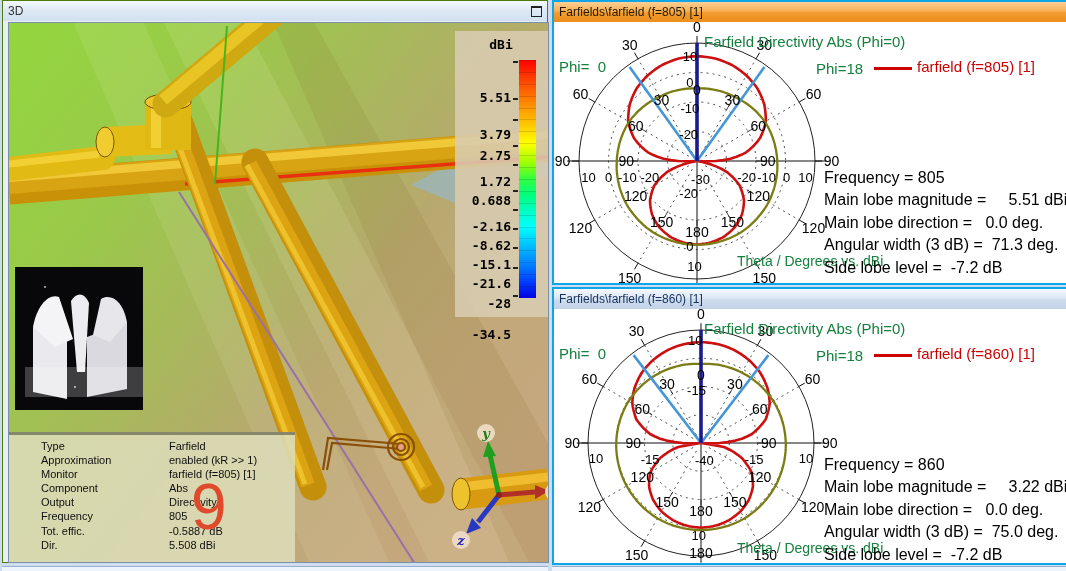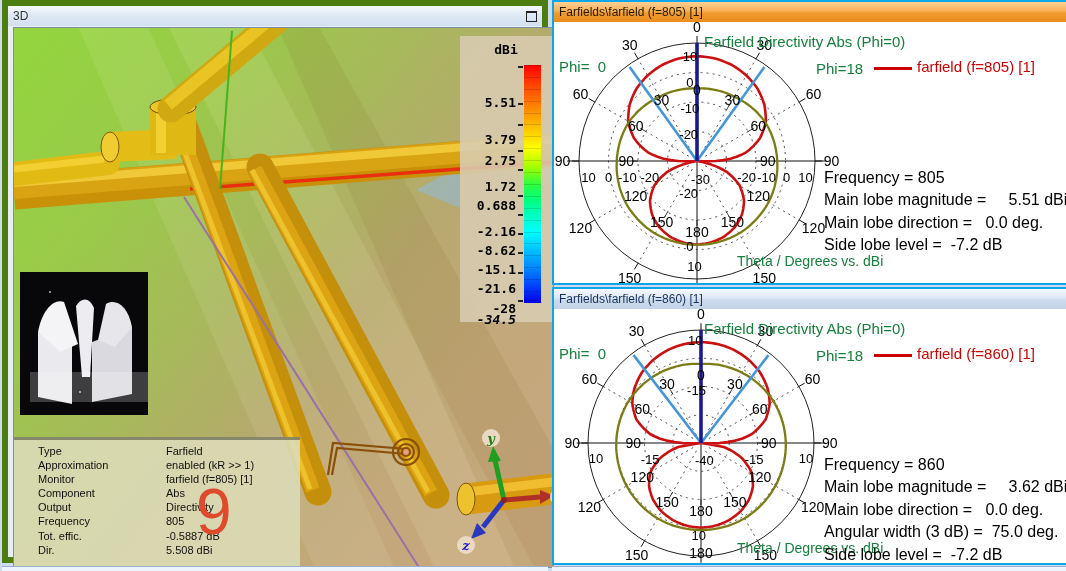--- a/index.html
+++ b/index.html
@@ -1,17 +1,17 @@
 <!DOCTYPE html>
 <html style="--legend-red: #cc0000; --navy-marker: #1a1a8e; --lightblue-marker: #4596d8; --watermark: #df4a2c; --legend-panel: rgba(216,204,178,0.88); --info-panel: rgba(219,219,183,0.90); --tube: #d9a413; --red-line: #e83010; --green-line: #46b41e; --purple-line: #9a70a8;"><head>
 <meta charset="utf-8">
 <style>
   html,body{margin:0;padding:0;background:#cddcef;font-family:"Liberation Sans",sans-serif;}
   #root{position:relative;width:1066px;height:571px;overflow:hidden;background:#cddcef;}
-  .panel{position:absolute;border:6px solid #4d7c0f;background:#e7eef8;box-sizing:border-box;}
+  .panel{position:absolute;border:1px solid #4d7c0f;background:#e7eef8;box-sizing:border-box;}
   .tbar{height:20px;display:flex;align-items:center;padding:0 5px;font-size:12px;box-sizing:border-box;}
   .tbar-light{background:linear-gradient(#f5f9fd,#dde8f5 50%,#d2e0f0);color:#333;}
   .tbar-orange{background:linear-gradient(#fdd096,#f8b054 45%,#f09a2e 55%,#ec8e1c);color:#231a00;}
   .tbar-blue{background:linear-gradient(#f6f9fd,#dce7f5 45%,#cddbed 55%,#c2d2e8);color:#16325c;}
   .wbtns{margin-left:auto;display:flex;gap:5px;align-items:center;}
   .btn-max{width:9px;height:8px;border:1px solid #222;border-top:2px solid #222;display:inline-block;}
   .btn-close{font-size:12px;font-weight:bold;line-height:10px;color:#111;}
   .vp{position:absolute;left:5px;top:21px;width:539px;height:539px;overflow:hidden;
       border:1px solid #7c90a6;box-sizing:content-box;background:#a8bb60;}
   .vp svg{position:absolute;left:0;top:0;}
@@ -24,21 +24,21 @@
            #30ff40 50%,#00ff80 57%,#00ffc0 63%,#0ff 70%,#00c0ff 78%,#0080ff 86%,#0040ff 93%,#0000e0 100%);}
   .dbi-bar::after{content:"";position:absolute;inset:0;
      background:repeating-linear-gradient(to bottom,rgba(0,0,0,.14) 0 1px,transparent 1px 11.9px);}
   .dbi-lab{position:absolute;left:0;width:56px;text-align:right;
            font-family:"DejaVu Sans Mono",monospace;font-weight:bold;font-size:13px;color:#000;margin-top:36px;}
   .dbi-tick{position:absolute;left:58px;width:5px;height:2px;background:#222;}
   
   .itab{position:absolute;left:0px;top:409px;width:286px;height:130px;background:var(--info-panel);
         border-top:3px solid rgba(70,70,52,.55);font-size:11px;color:#101010;padding-top:4px;box-sizing:border-box;}
   .irow{display:flex;line-height:14.1px;}
-  .ilab{width:128px;padding-left:24px;}
+  .ilab{width:128px;padding-left:32px;}
   .wmark{position:absolute;left:182px;top:452px;font-size:64px;line-height:1;
          color:var(--watermark);font-weight:400;}
   
   .rpanel{position:absolute;left:552px;width:618px;background:#fff;border:2px solid #0ea5e9;box-sizing:border-box;}
   .pbody{position:absolute;left:0;right:0;bottom:0;top:20px;background:#fff;overflow:hidden;}
   .pbody svg{position:absolute;left:0;top:0;width:100%;height:100%;}
   .pbody svg text{font-family:"Liberation Sans",sans-serif;}
   .ov{position:absolute;font-size:15px;color:#15803d;white-space:pre;}
   .ov-title{left:150px;top:11px;}
   .ov-phil{left:5px;top:36px;}
@@ -183,21 +183,21 @@
             <div class="dbi-lab" style="top: 151.9px;">-2.16</div>
             <div class="dbi-tick" style="top: 158.9px;"></div>
             <div class="dbi-lab" style="top: 170.94px;">-8.62</div>
             <div class="dbi-tick" style="top: 177.94px;"></div>
             <div class="dbi-lab" style="top: 189.98px;">-15.1</div>
             <div class="dbi-tick" style="top: 196.98px;"></div>
             <div class="dbi-lab" style="top: 209.02px;">-21.6</div>
             <div class="dbi-tick" style="top: 216.02px;"></div>
             <div class="dbi-lab" style="top: 229.25px;">-28</div>
             <div class="dbi-tick" style="top: 236.25px;"></div>
-            <div class="dbi-lab" style="top: 240px; font-style: italic;">-34.5</div>
+            <div class="dbi-lab" style="top: 260px;">-34.5</div>
             <div class="dbi-tick" style="top: 263.62px;"></div>
           </div>
     </div>
 
     <div class="itab" id="info-table">
           <div class="irow">
             <span class="ilab">Type</span>
             <span>Farfield</span>
           </div>
           <div class="irow">
@@ -331,20 +331,21 @@
     <div class="ov ov-title">Farfield Directivity Abs (Phi=0)</div>
     <div class="ov ov-phil">Phi=  0</div>
     <div class="ov ov-phir">Phi=180</div>
     <div class="ov-legline" style="background: rgb(204, 0, 0);"></div>
     <div class="ov ov-legtext">farfield (f=805) [1]</div>
     <div class="ov ov-theta">Theta / Degrees vs. dBi</div>
     <div class="stats">
           <div>Frequency = 805</div>
           <div>Main lobe magnitude =     5.51 dBi</div>
           <div>Main lobe direction =   0.0 deg.</div>
+          <div>Angular width (3 dB) =  71.3 deg.</div>
           <div>Side lobe level =  -7.2 dB</div>
         </div>
   </div>
 </div>
 
 <div class="rpanel" style="top:287px;height:278px;">
   <div class="tbar tbar-blue">
     <span>Farfields\farfield (f=860) [1]</span>
     <span class="wbtns">
       <span class="btn-max"></span>
@@ -430,21 +431,21 @@
           <text x="144.7" y="230.7" text-anchor="middle" font-size="13" fill="#000">10</text>
         </svg>
     <div class="ov ov-title">Farfield Directivity Abs (Phi=0)</div>
     <div class="ov ov-phil">Phi=  0</div>
     <div class="ov ov-phir">Phi=180</div>
     <div class="ov-legline" style="background: rgb(204, 0, 0);"></div>
     <div class="ov ov-legtext">farfield (f=860) [1]</div>
     <div class="ov ov-theta">Theta / Degrees vs. dBi</div>
     <div class="stats">
           <div>Frequency = 860</div>
-          <div>Main lobe magnitude =     3.62 dBi</div>
+          <div>Main lobe magnitude =     3.22 dBi</div>
           <div>Main lobe direction =   0.0 deg.</div>
           <div>Angular width (3 dB) =  75.0 deg.</div>
           <div>Side lobe level =  -7.2 dB</div>
         </div>
   </div>
 </div>
 
 <div class="bstrip" style="left:2px;width:546px;"></div>
 <div class="bstrip" style="left:552px;width:514px;"></div>
 

